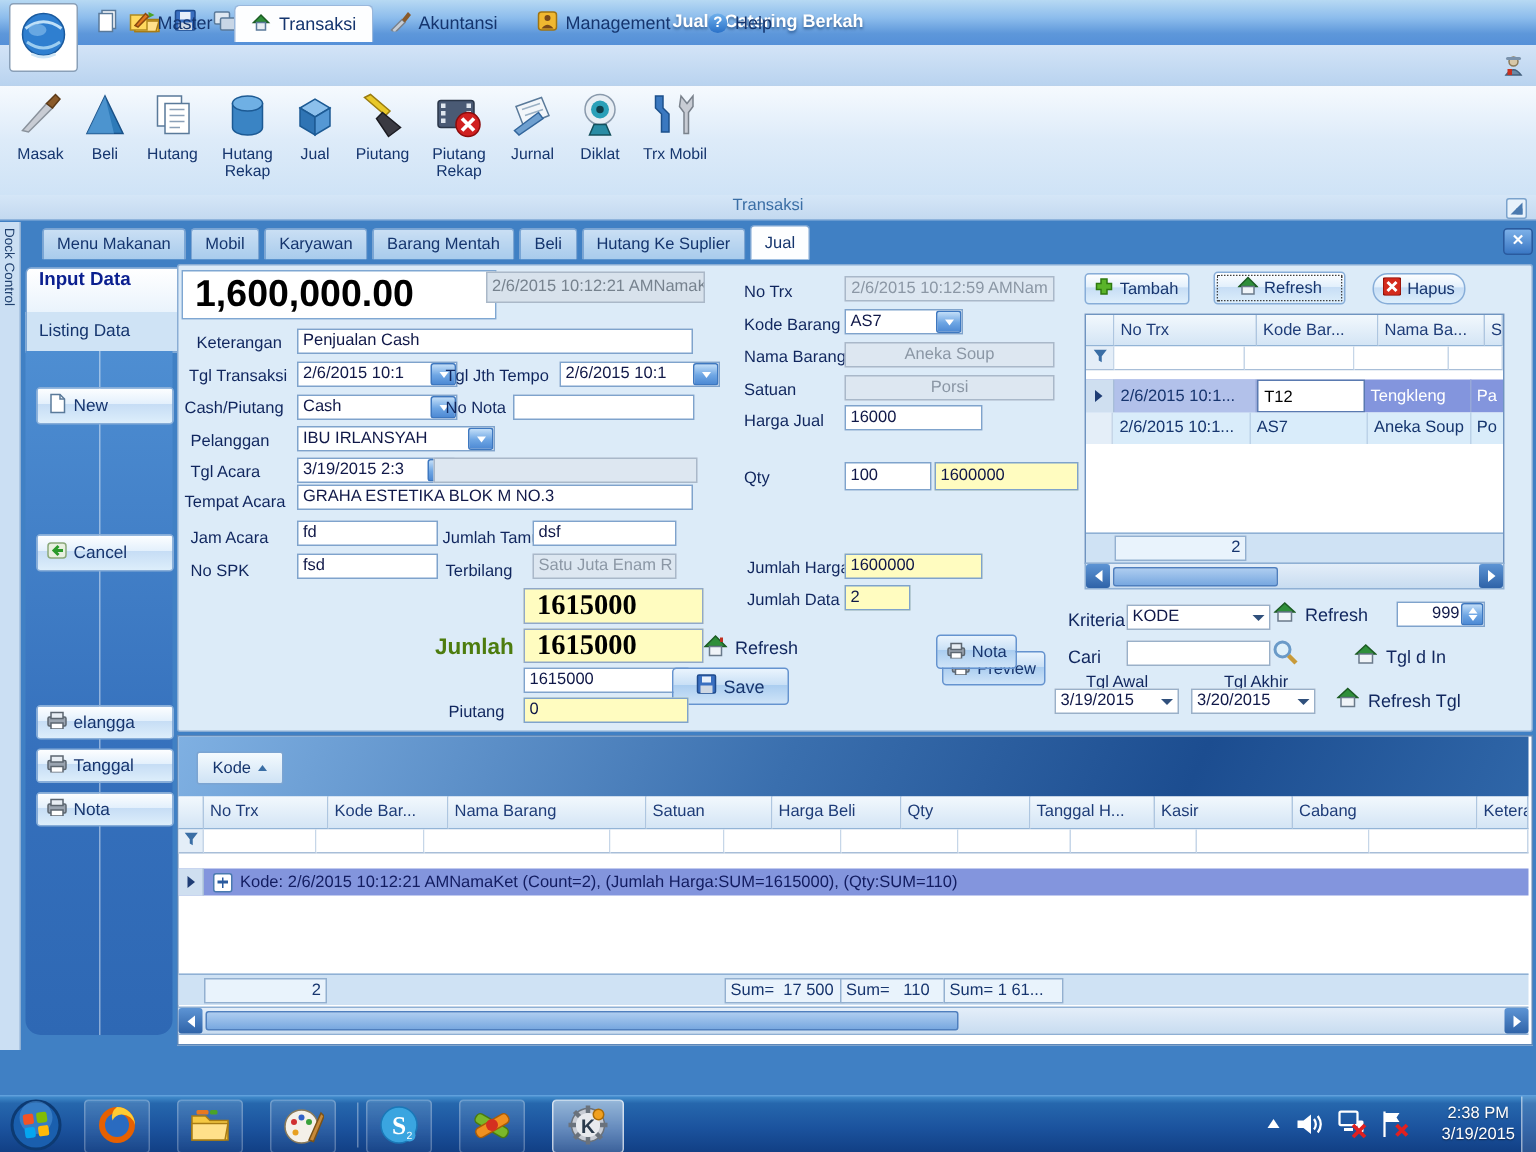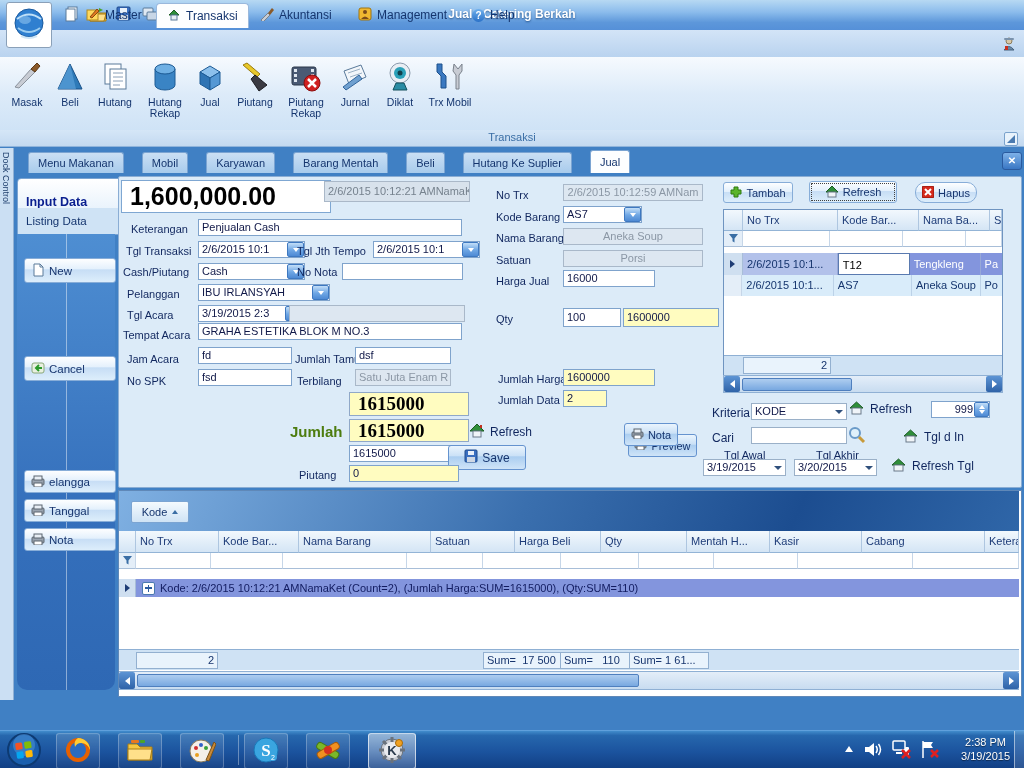--- a/index.html
+++ b/index.html
@@ -44,30 +44,30 @@
     width:44px;padding:2px 1px;border-radius:3px;}
   .rbtn .cap{font-size:10.5px;line-height:11px;text-align:center;color:#15356e;margin-top:2px;}
   .rcaption{left:0;top:130px;width:1024px;height:16px;background:linear-gradient(#d5e6f7,#c3d9f0);
     text-align:center;color:#3a6ea5;line-height:15px;border-bottom:1px solid #8fb4dc;}
   .launcher{position:absolute;right:6px;top:132px;width:12px;height:12px;border:1px solid #7aa2cc;
     border-radius:2px;background:#e8f2fb;}
   .launcher::after{content:"";position:absolute;right:2px;bottom:2px;width:0;height:0;
     border-top:4px solid transparent;border-left:4px solid transparent;border-bottom:4px solid #4a7ab0;border-right:4px solid #4a7ab0;}
   .dockstrip{left:0;top:148px;width:13px;height:552px;background:#cbdff3;border-right:1px solid #8fb0d4;}
   .dockstrip span{writing-mode:vertical-lr;font-size:9px;color:#20406e;margin:4px 0 0 1px;display:block;}
-  .doctabs{position:absolute;left:28px;top:150px;display:flex;gap:18px;align-items:flex-end;}
+  .doctabs{position:absolute;left:28px;top:150px;display:flex;gap:3px;align-items:flex-end;}
   .dtab{height:20px;line-height:20px;padding:0 9px;background:linear-gradient(#cadff4,#a8cbec);
     border:1px solid #7ba4d2;border-bottom:none;border-radius:3px 3px 0 0;color:#15356e;}
   .dtab.active{background:#fdfeff;height:22px;line-height:22px;}
   .closedoc{left:1002px;top:152px;width:18px;height:16px;border-radius:3px;
     background:linear-gradient(#7db1e8,#3a77c4);border:1px solid #2a5a9e;color:#fff;
     font-size:10px;font-weight:bold;text-align:center;line-height:15px;}
   
   .side-tab1{left:17px;top:178px;width:96px;height:30px;background:linear-gradient(#ffffff,#e9f3fc);
-    border:1px solid #7ba4d2;border-radius:4px 4px 0 0;display:flex;align-items:flex-end;padding-left:8px;
+    border:1px solid #7ba4d2;border-radius:4px 4px 0 0;display:flex;align-items:flex-start;padding-left:8px;
     font-weight:bold;font-size:12.5px;color:#0a1f8f;}
   .side-tab2{left:17px;top:208px;width:96px;height:26px;background:#cfe3f5;border:1px solid #7ba4d2;border-top:none;
     display:flex;align-items:center;padding-left:8px;font-size:11.5px;color:#15356e;}
   .side-body{left:17px;top:234px;width:98px;height:456px;
     background:linear-gradient(180deg,#4e8ed2,#3570bc 60%,#2e68b4);border-radius:0 0 10px 10px;}
   .side-body::after{content:"";position:absolute;left:49px;top:0;bottom:0;width:1px;background:rgba(255,255,255,.45);}
   .sbtn{width:84px;height:23px;font-size:11.5px;justify-content:flex-start;padding-left:6px;}
   
   .panel{left:118px;top:176px;width:902px;height:310px;background:#dcebf8;border:1px solid #8aadd4;border-radius:2px;}
   .bigtotal{left:2px;top:3px;width:200px;height:31px;background:#fff;border:1px solid #7fa7d2;
@@ -586,21 +586,21 @@
       </div>
     </div>
     <div class="brow" style="top:40px;width:900px;height:22px;">
       <div class="gh-cell" style="width:16px;padding:0;"></div>
       <div class="gh-cell" style="width:74px;">No Trx</div>
       <div class="gh-cell" style="width:71px;">Kode Bar...</div>
       <div class="gh-cell" style="width:123px;">Nama Barang</div>
       <div class="gh-cell" style="width:75px;">Satuan</div>
       <div class="gh-cell" style="width:77px;">Harga Beli</div>
       <div class="gh-cell" style="width:77px;">Qty</div>
-      <div class="gh-cell" style="width:74px;">Mentah H...</div>
+      <div class="gh-cell" style="width:74px;">Tanggal H...</div>
       <div class="gh-cell" style="width:83px;">Kasir</div>
       <div class="gh-cell" style="width:114px;">Cabang</div>
       <div class="gh-cell" style="flex:1;">Keterangan</div>
     </div>
     <div class="brow" style="top:62px;width:900px;height:16px;">
       <div class="f-cell" style="width:16px;display:flex;align-items:center;justify-content:center;background:#e4eef8;">
         <span><svg width="9" height="9">
               <path d="M0 0 h9 L5.5 4.5 v4 l-2-1.2 v-2.8z" fill="#3a6ea5"></path>
             </svg></span>
       </div>

